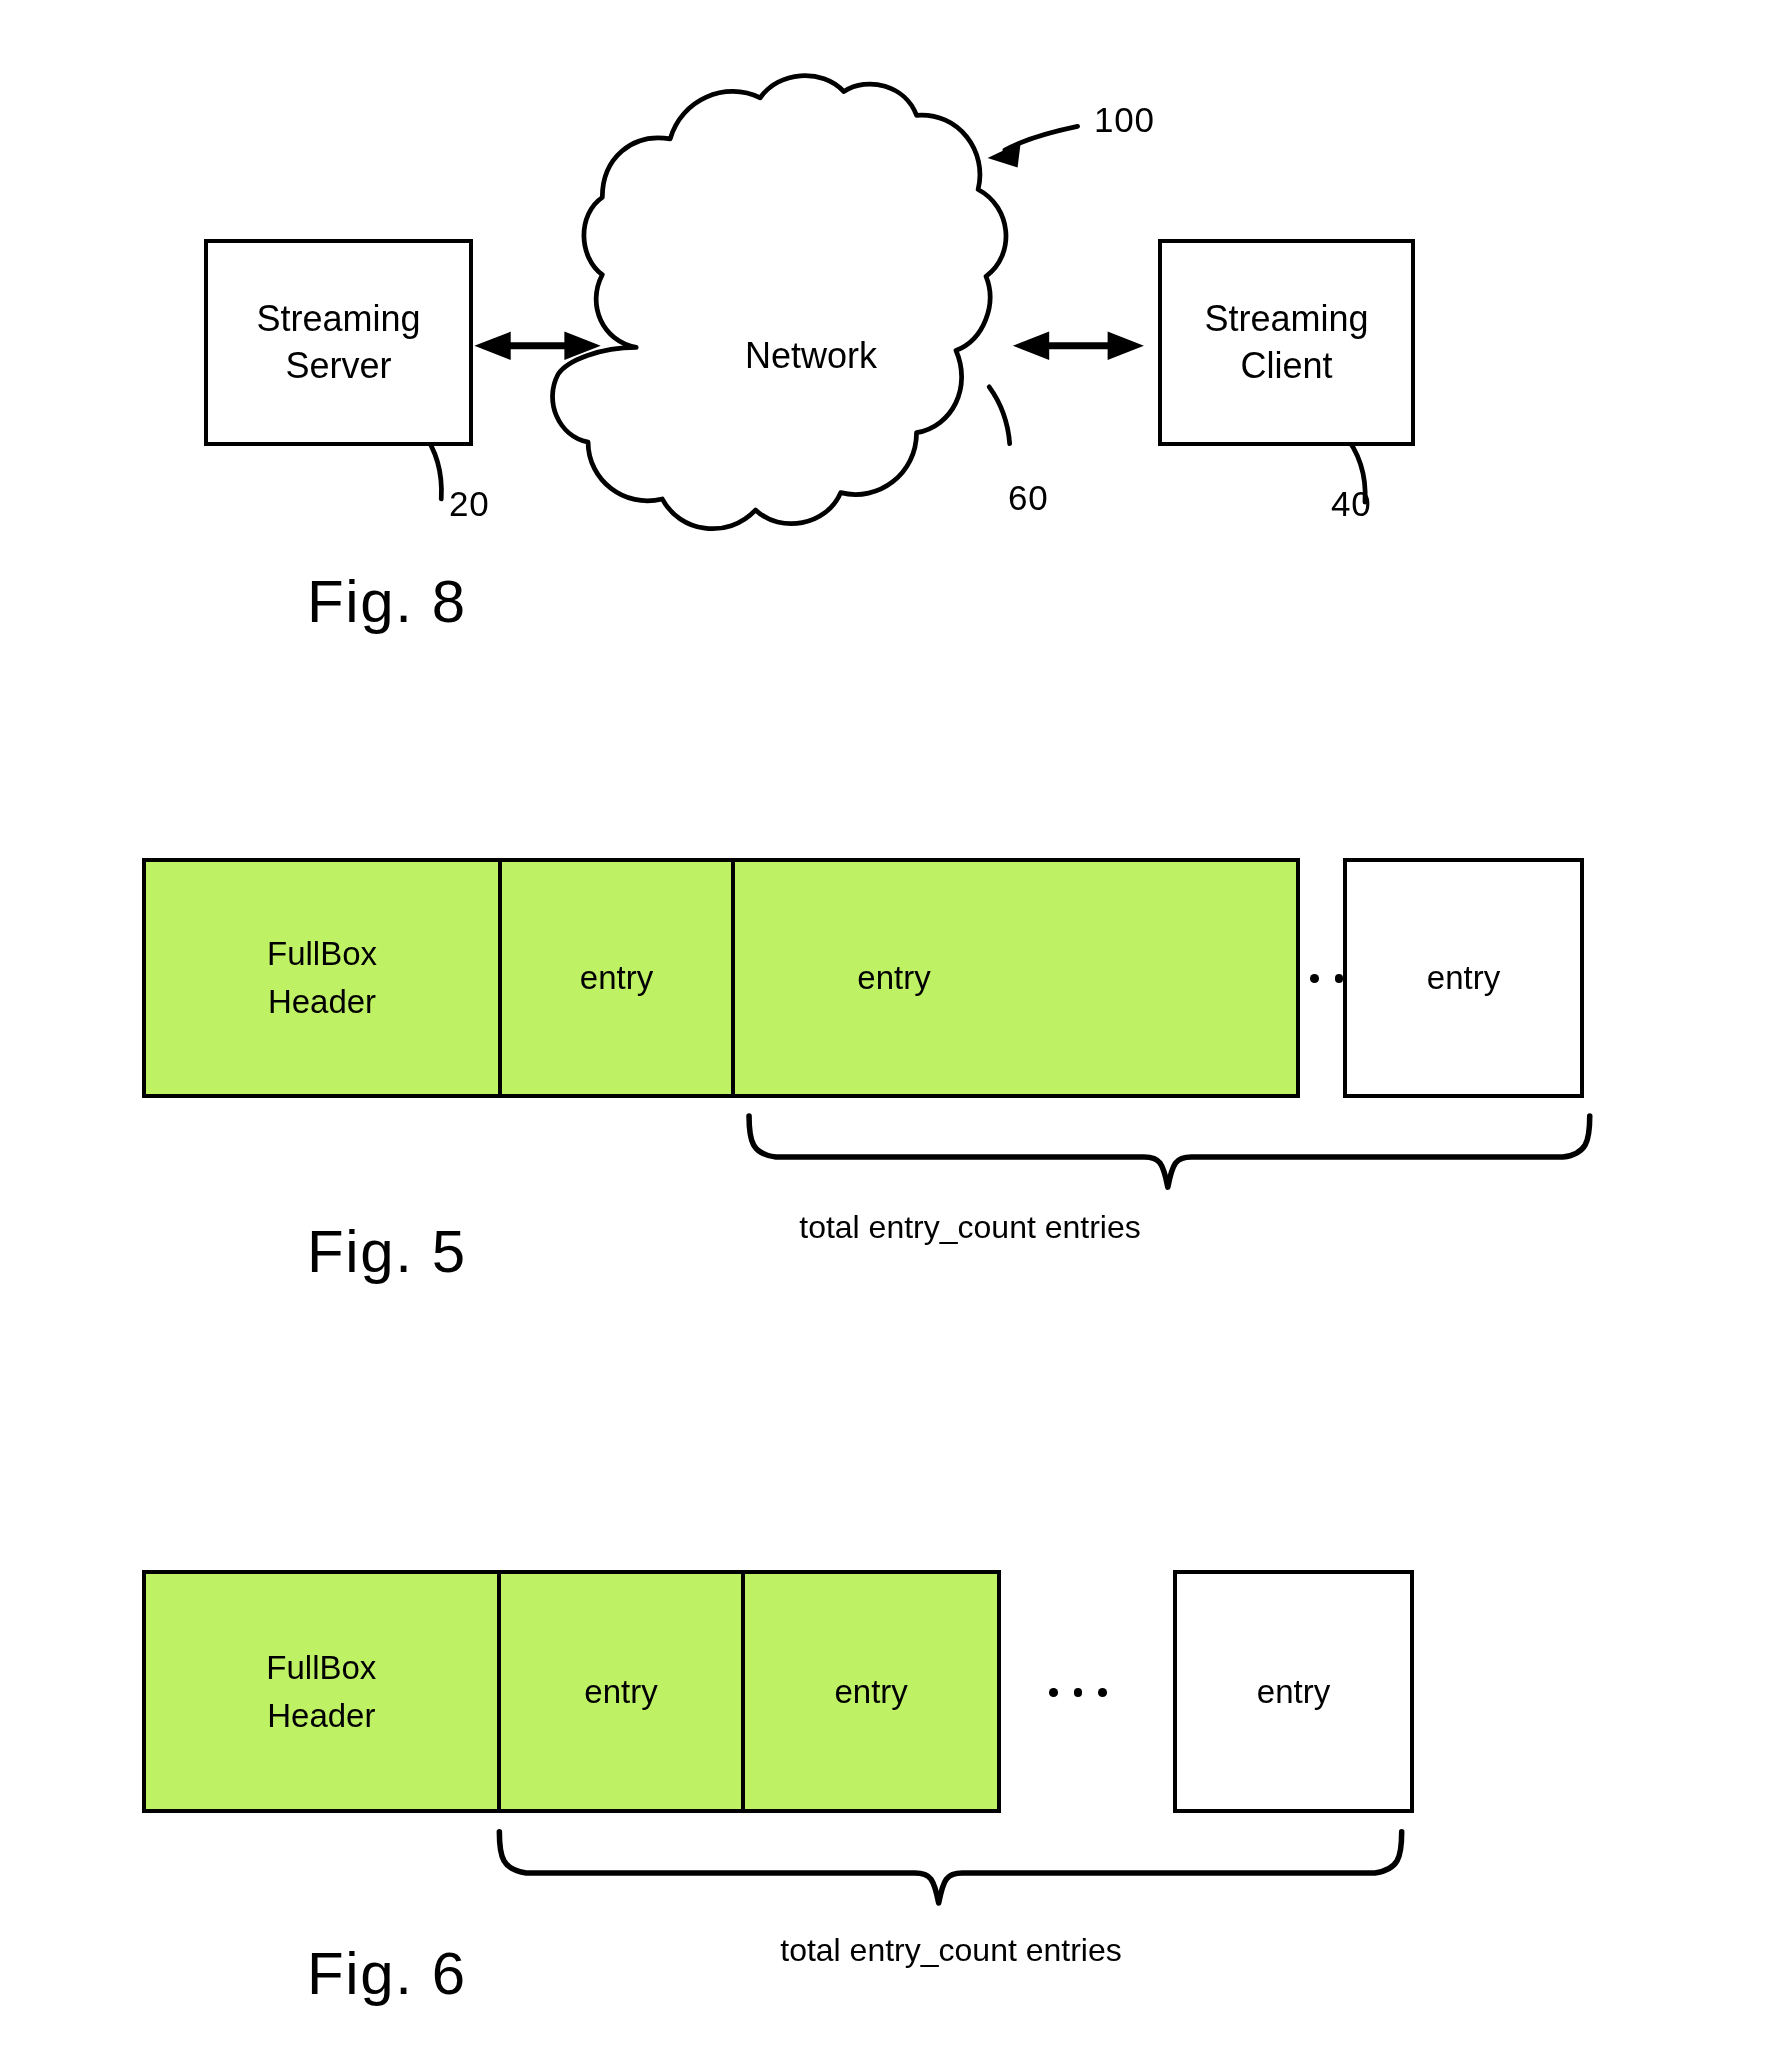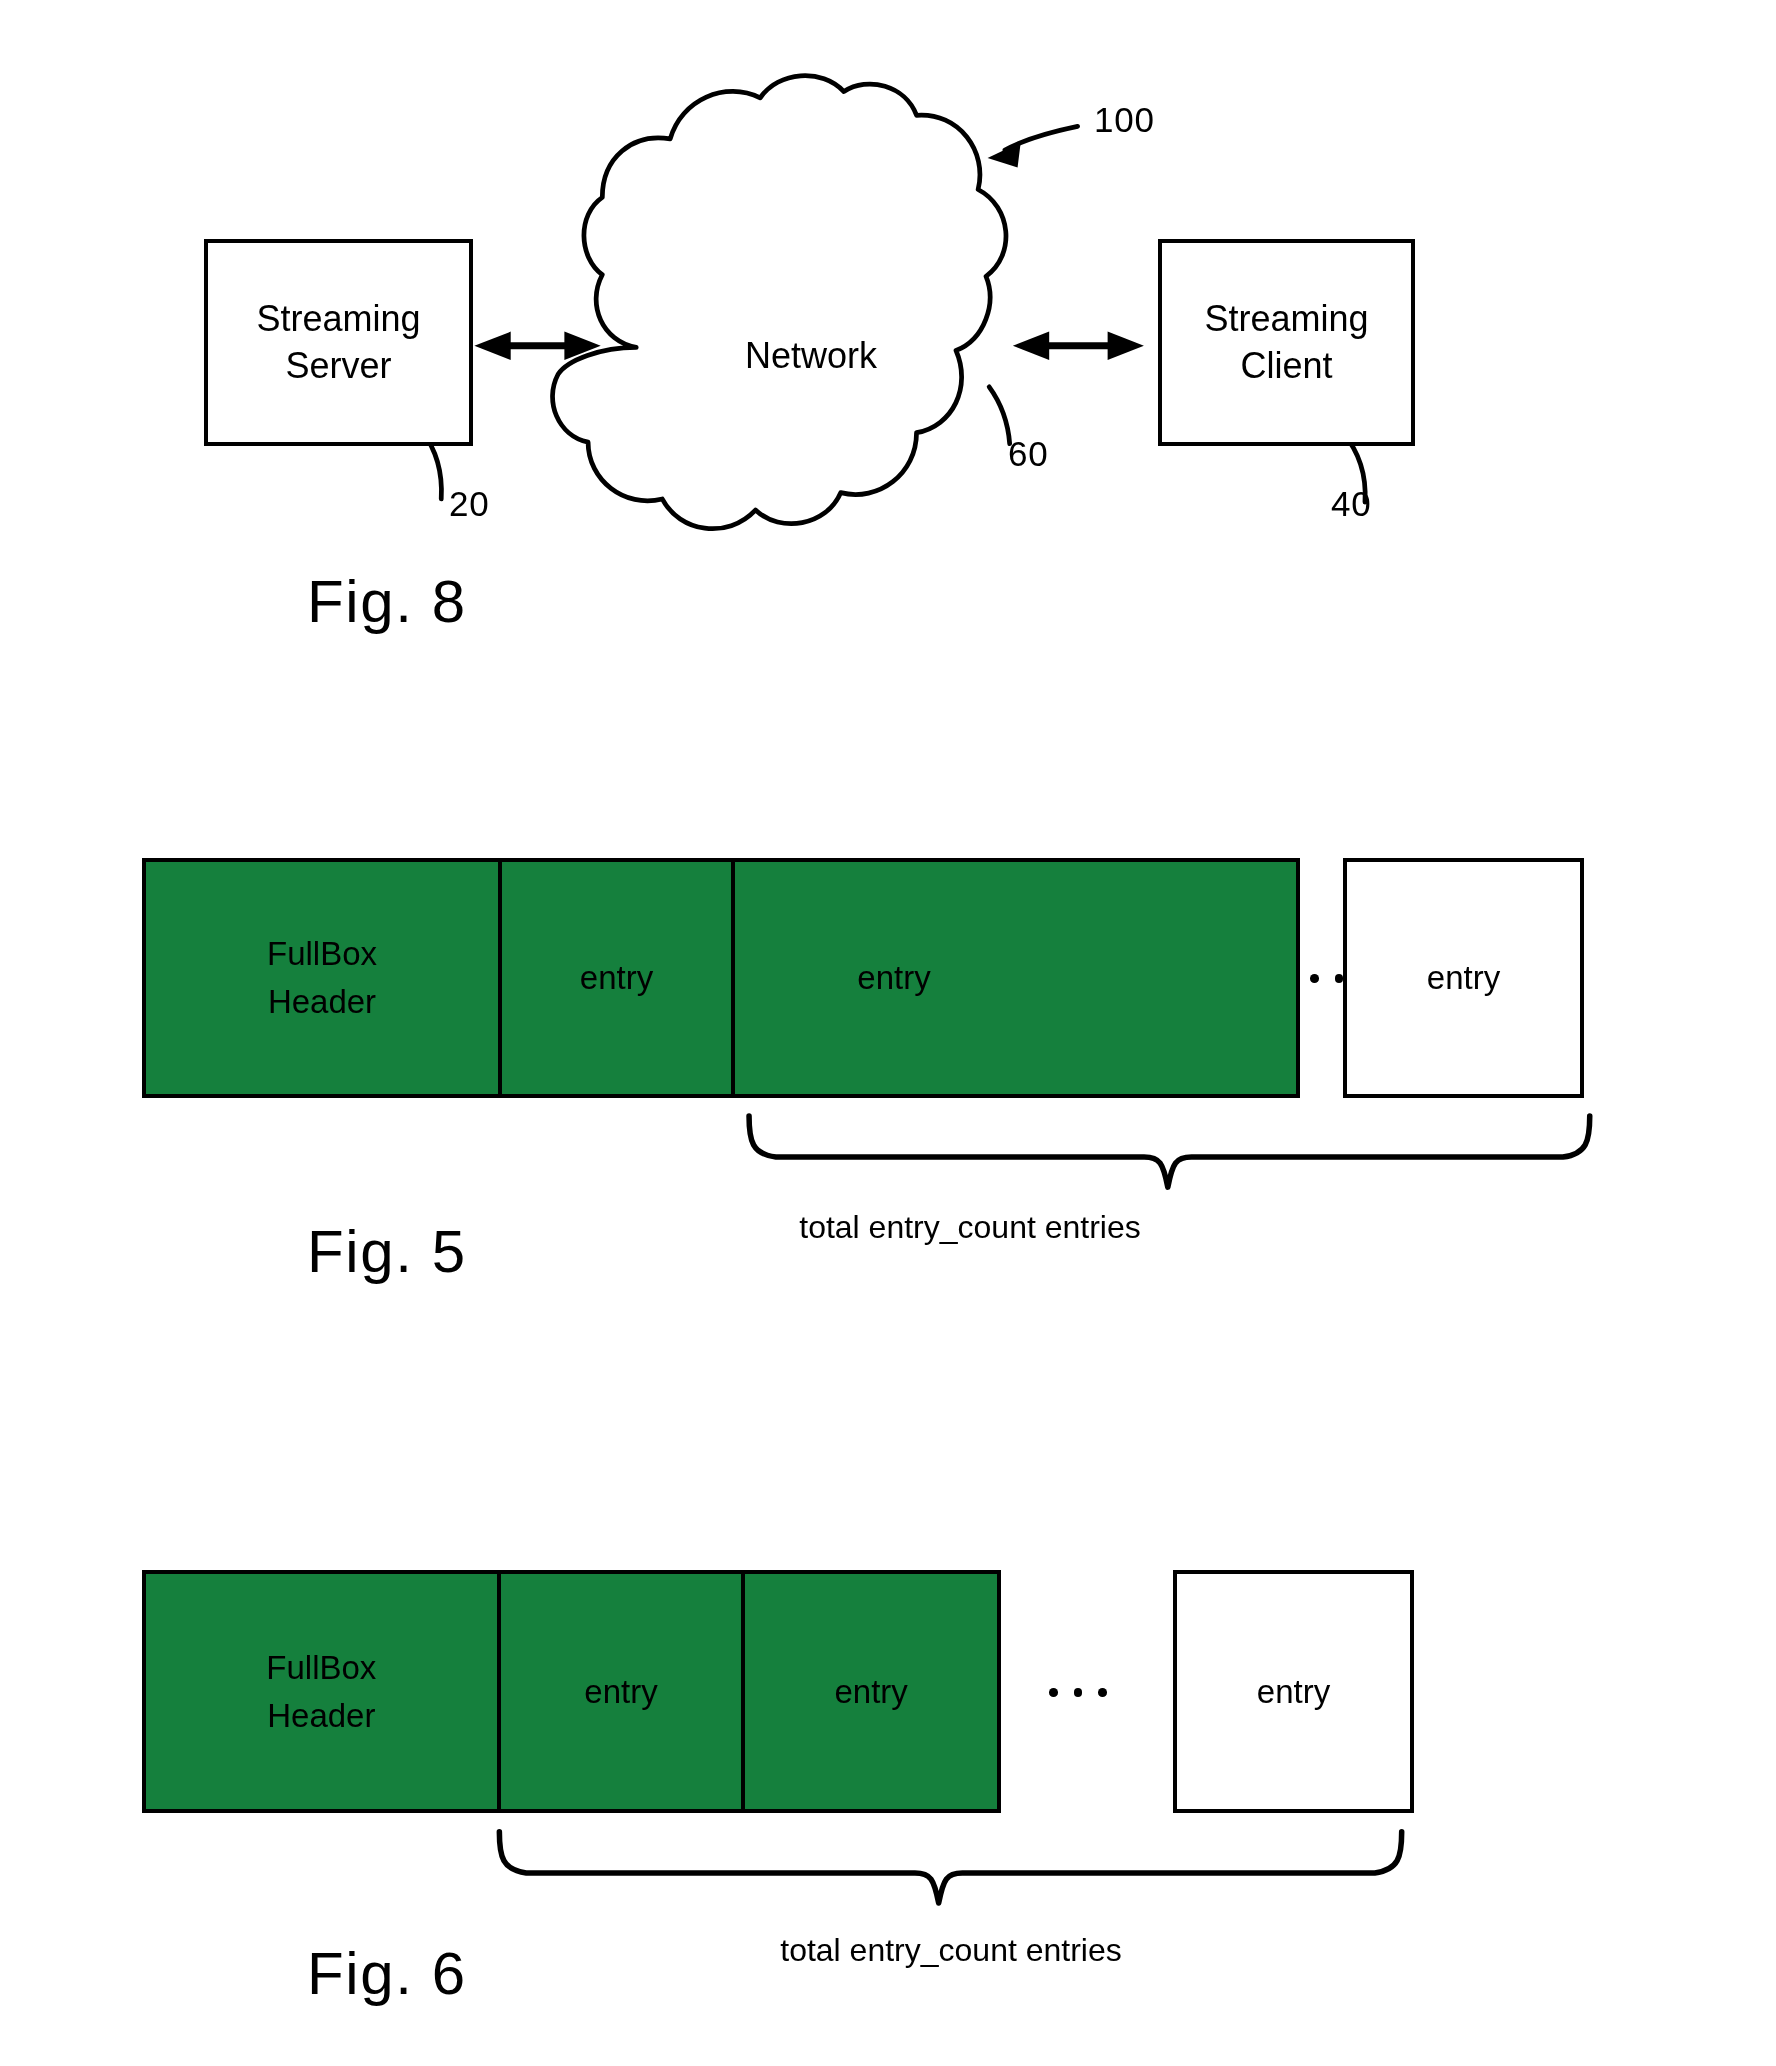--- a/index.html
+++ b/index.html
@@ -60,21 +60,21 @@
     top: 0;
     overflow: visible;
   }
 
   
   .field-strip {
     position: absolute;
     display: flex;
     box-sizing: border-box;
     border: 4px solid #000;
-    background: #15803d;
+    background: #bef264;
   }
   .field-cell {
     box-sizing: border-box;
     display: flex;
     flex-direction: column;
     align-items: center;
     justify-content: center;
     border-right: 4px solid #000;
     font-size: 33px;
     line-height: 1.45;
@@ -187,21 +187,21 @@
       <span class="line">Streaming</span>
       <span class="line">Client</span>
     </div>
 
     <div class="ref-num" style="left:1094px; top:100px;">
       <span>100</span>
     </div>
     <div class="ref-num" style="left:442px; top:484px;margin-left:7px;">
       <span>20</span>
     </div>
-    <div class="ref-num" style="left:1008px; top:434px;">
+    <div class="ref-num" style="left:1008px; top:478px;">
       <span>60</span>
     </div>
     <div class="ref-num" style="left:1331px; top:484px;">
       <span>40</span>
     </div>
 
     <div class="fig-caption" style="left:307px; top:567px;">
       <span>Fig. 8</span>
     </div>
   </div>

